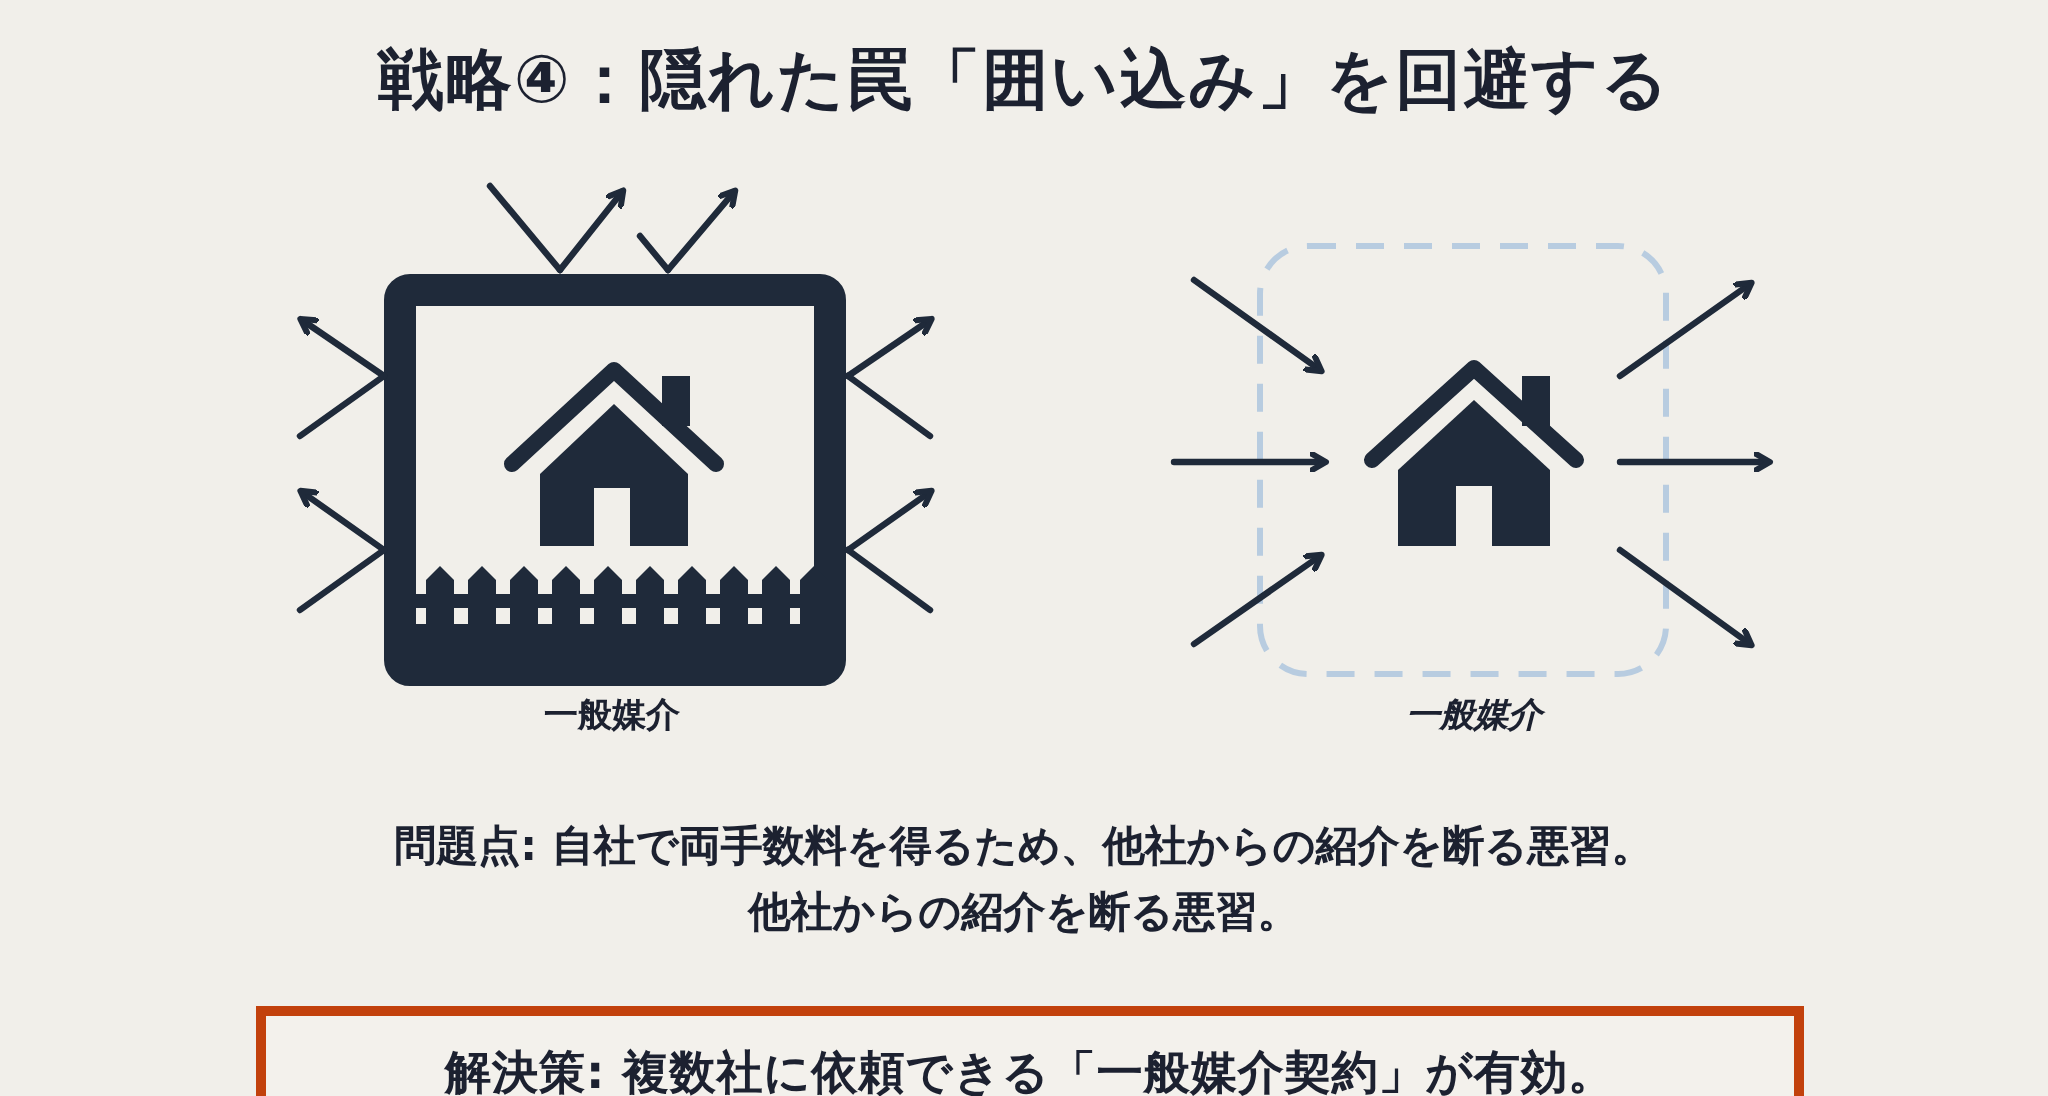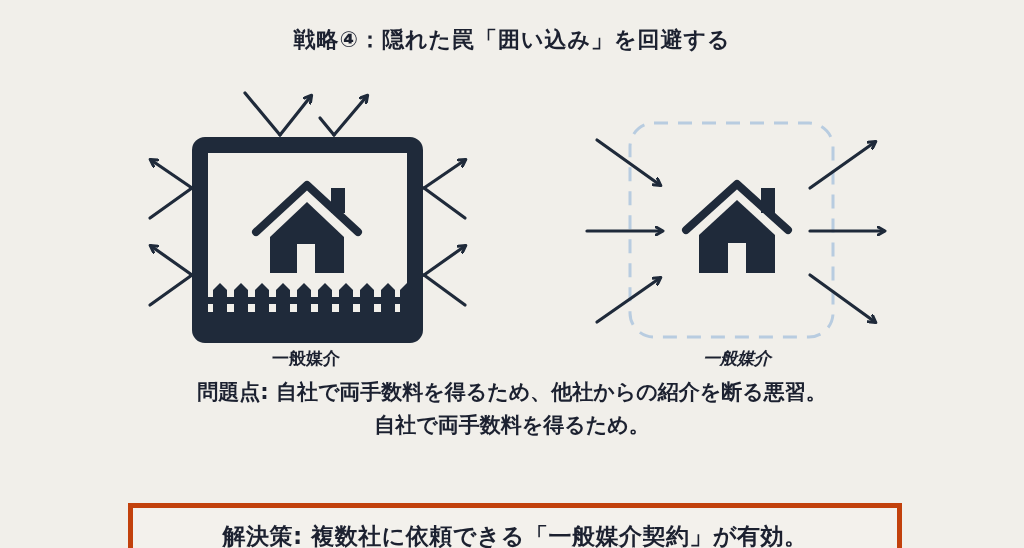--- a/index.html
+++ b/index.html
@@ -5,30 +5,30 @@
   html, body { margin:0; padding:0; }
   body {
     width:1024px; height:548px; overflow:hidden;
     background:#f1efea;
     font-family:"DejaVu Sans","Liberation Sans",sans-serif;
     color:#1c2130;
     position:relative;
   }
   .title {
     position:absolute; left:0; top:18px; width:1024px;
-    text-align:center; font-size:22px; font-weight:bold; letter-spacing:1px;
+    text-align:center; font-size:33px; font-weight:bold; letter-spacing:1px;
     line-height:44px;
   }
   svg.diagram { position:absolute; left:0; top:0; }
   .label {
     position:absolute; font-size:17px; font-weight:bold; text-align:center;
     width:160px; line-height:22px;
   }
   .problem {
-    position:absolute; left:0; width:1024px; top:376px;
+    position:absolute; left:0; width:1024px; top:407px;
     text-align:center; font-size:21px; font-weight:bold; line-height:33px;
   }
   .solution-box {
     position:absolute; left:128px; top:503px; width:764px; height:56px;
     border:5px solid #c2410c; background:#f3f1ec;
     display:flex; align-items:center; justify-content:center;
   }
   .solution-text { font-size:23px; font-weight:bold; letter-spacing:0.5px; }
 </style>
 </head>
@@ -109,18 +109,18 @@
       <line x1="810" y1="275" x2="875" y2="322" marker-end="url(#ah)"></line>
     </g>
   </g>
 </svg>
 
 <div class="label" style="left:226px; top:347px;">一般媒介</div>
 <div class="label" style="left:657px; top:347px;font-style:italic;">一般媒介</div>
 
 <div class="problem">
   <div>問題点: 自社で両手数料を得るため、他社からの紹介を断る悪習。</div>
-  <div>自社で両手数料を得るため。</div>
+  <div>他社からの紹介を断る悪習。</div>
 </div>
 
 <div class="solution-box">
   <span class="solution-text">解決策: 複数社に依頼できる「一般媒介契約」が有効。</span>
 </div>
 
 </body></html>

